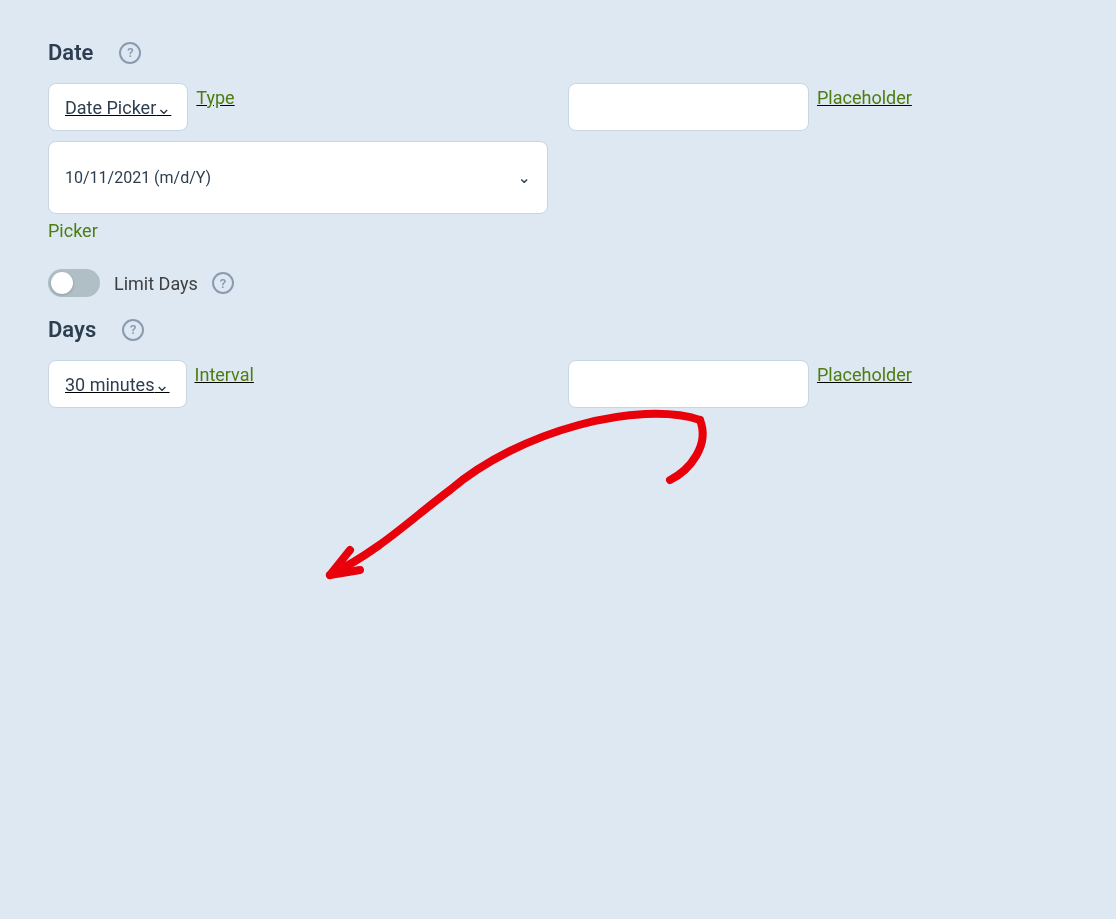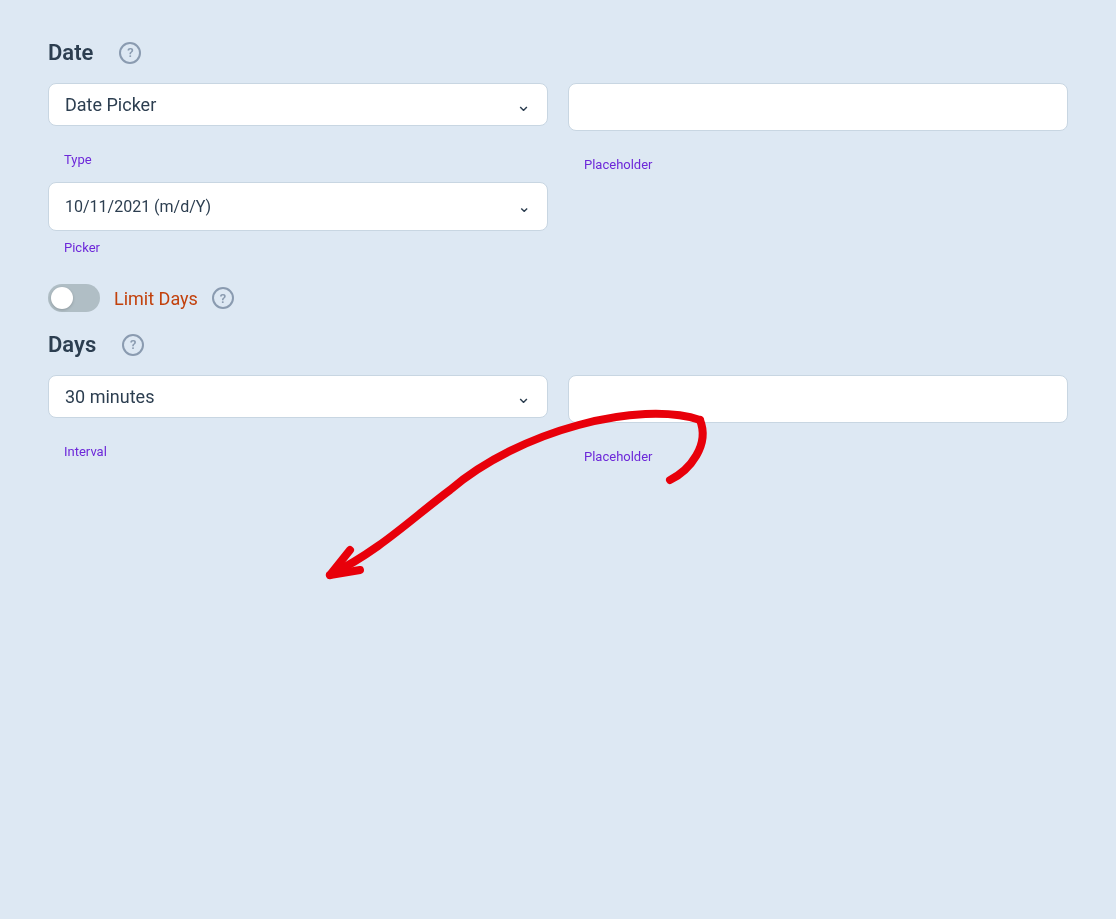--- a/index.html
+++ b/index.html
@@ -50,22 +50,23 @@
 
     .row-two-col {
       display: grid;
       grid-template-columns: 1fr 1fr;
       gap: 20px;
       margin-bottom: 10px;
     }
 
     .field-group {
       display: flex;
-      flex-direction: column;
-      gap: 22px;
+      flex-direction: row;
+      gap: 8px;
+      text-decoration: underline;
     }
 
     .select-wrapper {
       position: relative;
       background: #ffffff;
       border: 1.5px solid #c8d6e2;
       border-radius: 8px;
       padding: 10px 16px;
       display: flex;
       align-items: center;
@@ -88,36 +89,35 @@
       background: #ffffff;
       border: 1.5px solid #c8d6e2;
       border-radius: 8px;
       padding: 10px 16px;
       font-size: 16px;
       color: #aaa;
       height: 48px;
     }
 
     .field-label {
-      font-size: 13px;
-      color: #6d28d9;
+      font-size: 18px;
+      color: #4d7c0f;
       margin-top: 4px;
-      margin-left: 16px;
     }
 
     .format-section {
       margin-bottom: 8px;
     }
 
     .format-select-wrapper {
       position: relative;
       background: #ffffff;
       border: 1.5px solid #c8d6e2;
       border-radius: 8px;
-      padding: 14px 16px;
+      padding: 26px 16px;
       display: flex;
       align-items: center;
       justify-content: space-between;
       cursor: pointer;
       width: calc(50% - 10px);
       margin-bottom: 6px;
     }
 
     .format-select-wrapper span {
       font-size: 16px;
@@ -179,21 +179,21 @@
     .toggle-slider.off::before {
       left: 3px;
     }
 
     .toggle-slider.on::before {
       left: 27px;
     }
 
     .toggle-label {
       font-size: 18px;
-      color: #c2410c;
+      color: #404040;
       font-weight: 400;
     }
 
     .time-section {
       margin-top: 20px;
     }
 
     .container-relative {
       position: relative;
     }

